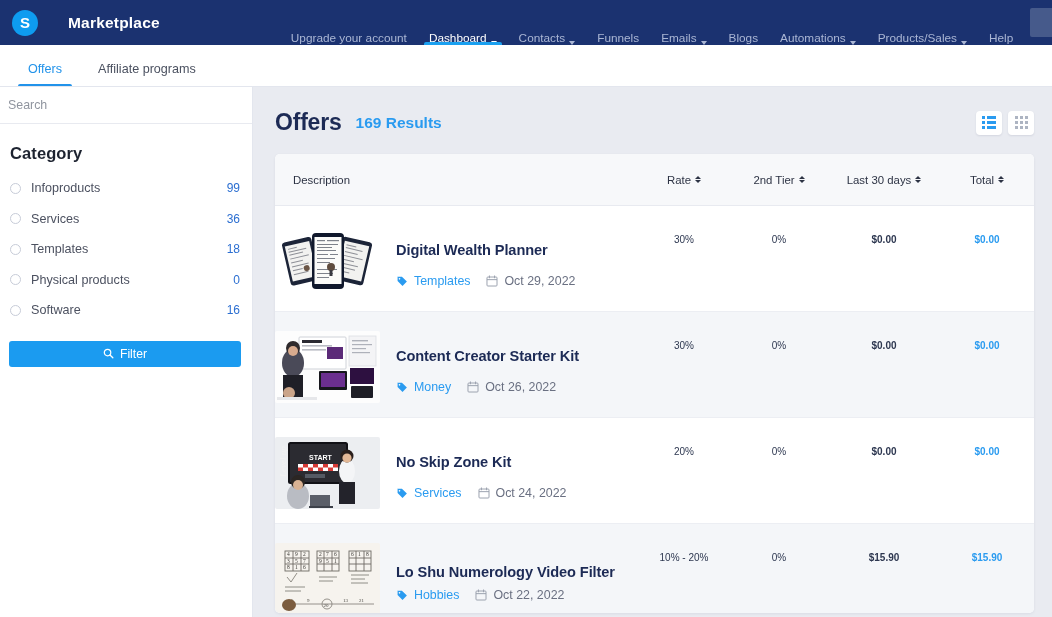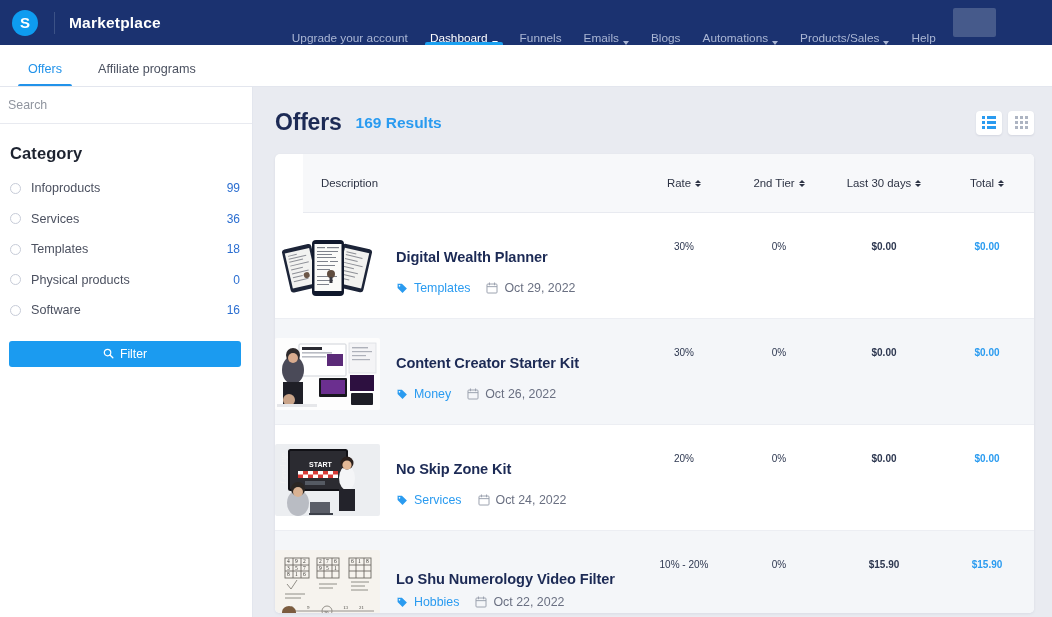--- a/index.html
+++ b/index.html
@@ -183,24 +183,24 @@
   .table-card {
     margin: 18px 18px 0 22px;
     background: #ffffff;
     border-radius: 5px;
     overflow: hidden;
     box-shadow: 0 1px 3px rgba(35,45,85,.08);
     height: 459px;
   }
   .thead {
     display: flex; align-items: center;
-    height: 59px;
+    height: 52px;
     background: #f7f8fa;
     border-bottom: 1px solid #e8eaf0;
-    font-size: 11.4px; color: #2d3344; margin-left: 28px;
+    font-size: 11.4px; color: #2d3344;
   }
   .th-desc { flex: 1; padding-left: 18px; }
   .th-num {
     display: flex; align-items: center; justify-content: center;
     gap: 4px; text-align: center;
   }
   .col-rate  { width: 92px; }
   .col-tier  { width: 98px; }
   .col-last  { width: 112px; }
   .col-total { width: 94px; padding-right: 0px; }
@@ -280,20 +280,24 @@
     <div class="brand">Marketplace</div>
 
     <div class="nav-items">
       <div class="nav-item upgrade">
         <span>Upgrade your account</span>
       </div>
       <div class="nav-item active">
         <span>Dashboard</span>
         <span class="caret"></span>
         <span class="nav-underline"></span>
+      </div>
+      <div class="nav-item">
+        <span>Contacts</span>
+        <span class="caret"></span>
       </div>
       <div class="nav-item">
         <span>Funnels</span>
       </div>
       <div class="nav-item">
         <span>Emails</span>
         <span class="caret"></span>
       </div>
       <div class="nav-item">
         <span>Blogs</span>

